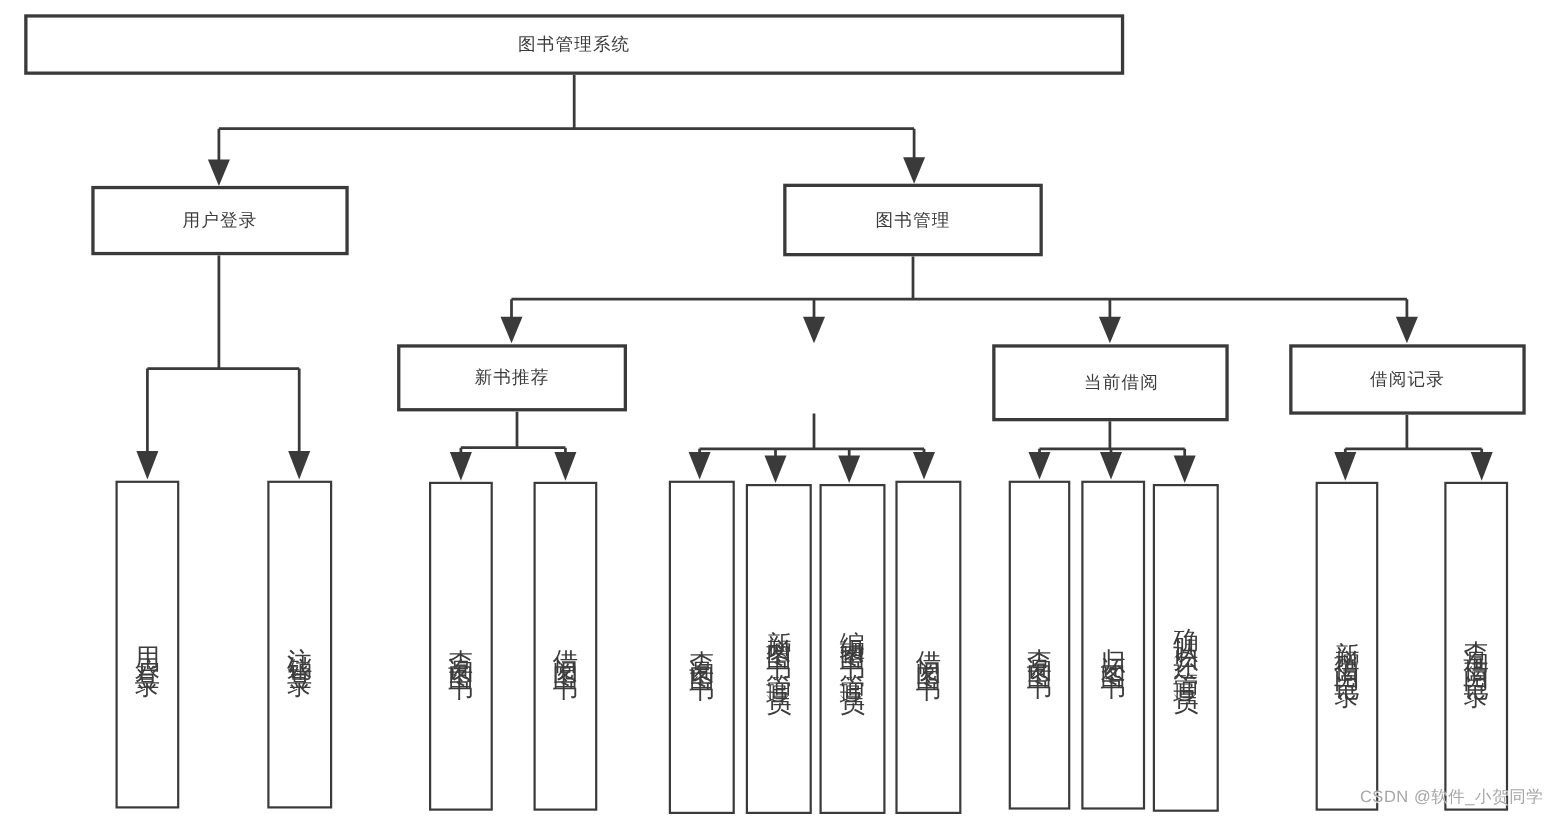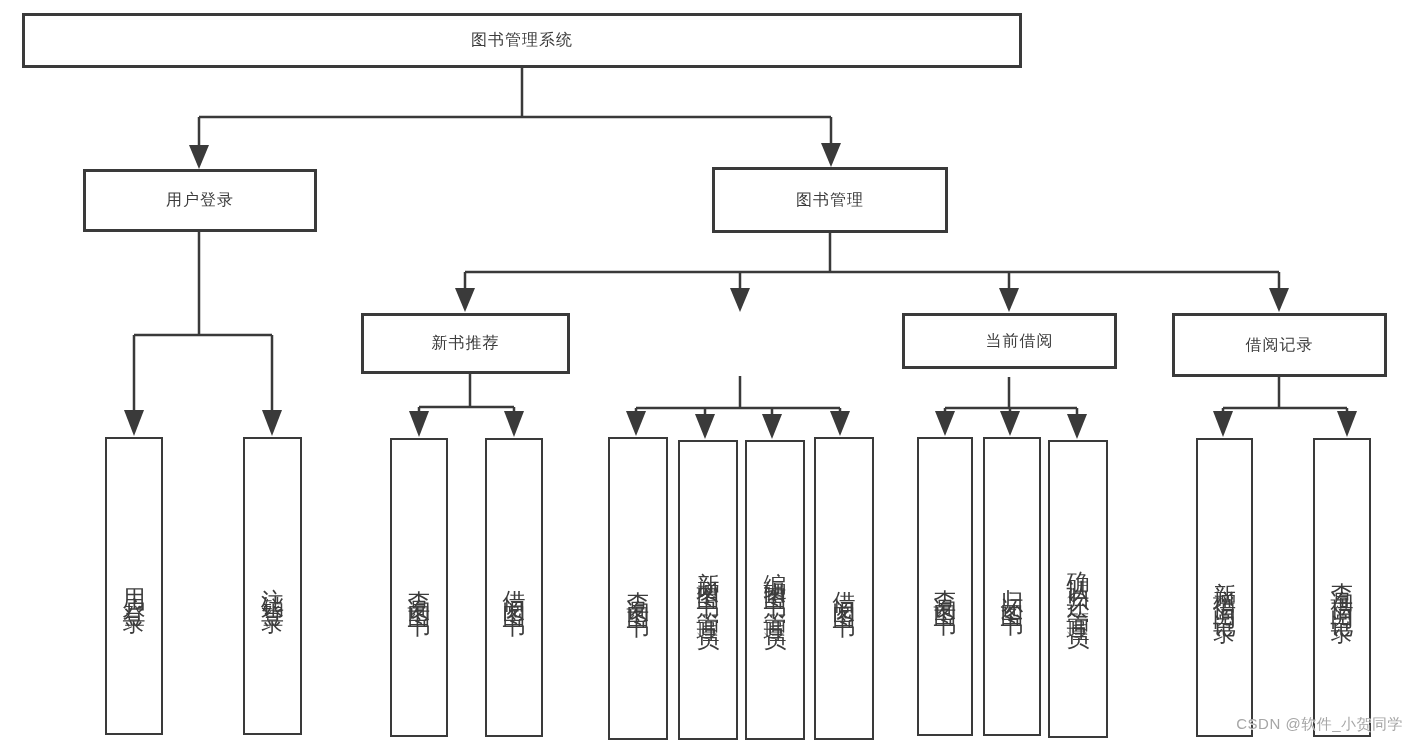--- a/index.html
+++ b/index.html
@@ -95,21 +95,21 @@
   <div class="box" style="left:83px;top:169px;width:234px;height:63px;">
     <span>用户登录</span>
   </div>
   <div class="box" style="left:712px;top:167px;width:236px;height:66px;">
     <span>图书管理</span>
   </div>
 
   <div class="box" style="left:361px;top:313px;width:209px;height:61px;">
     <span>新书推荐</span>
   </div>
-  <div class="box" style="left:902px;top:313px;width:215px;height:56px;padding-left:20px;">
+  <div class="box" style="left:902px;top:313px;width:215px;height:70px;padding-left:20px;">
     <span>当前借阅</span>
   </div>
   <div class="box" style="left:1172px;top:313px;width:215px;height:64px;">
     <span>借阅记录</span>
   </div>
 
   <div class="vbox" style="left:105px;top:437px;width:58px;height:298px;">
     <span class="vtext">用户登录</span>
   </div>
   <div class="vbox" style="left:243px;top:437px;width:59px;height:298px;">

